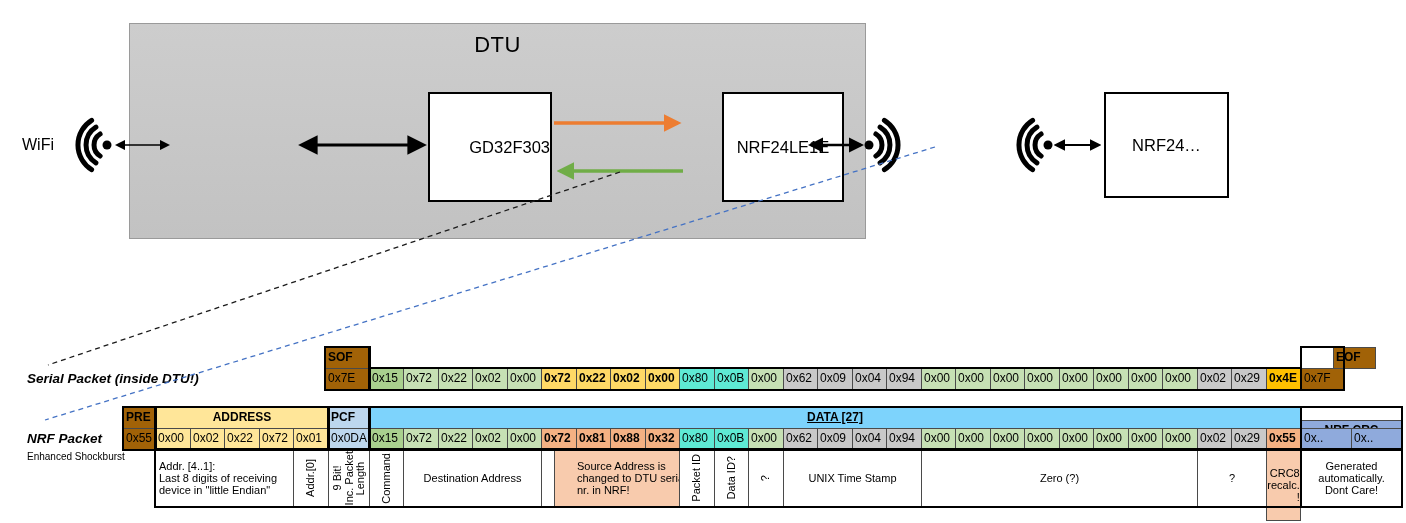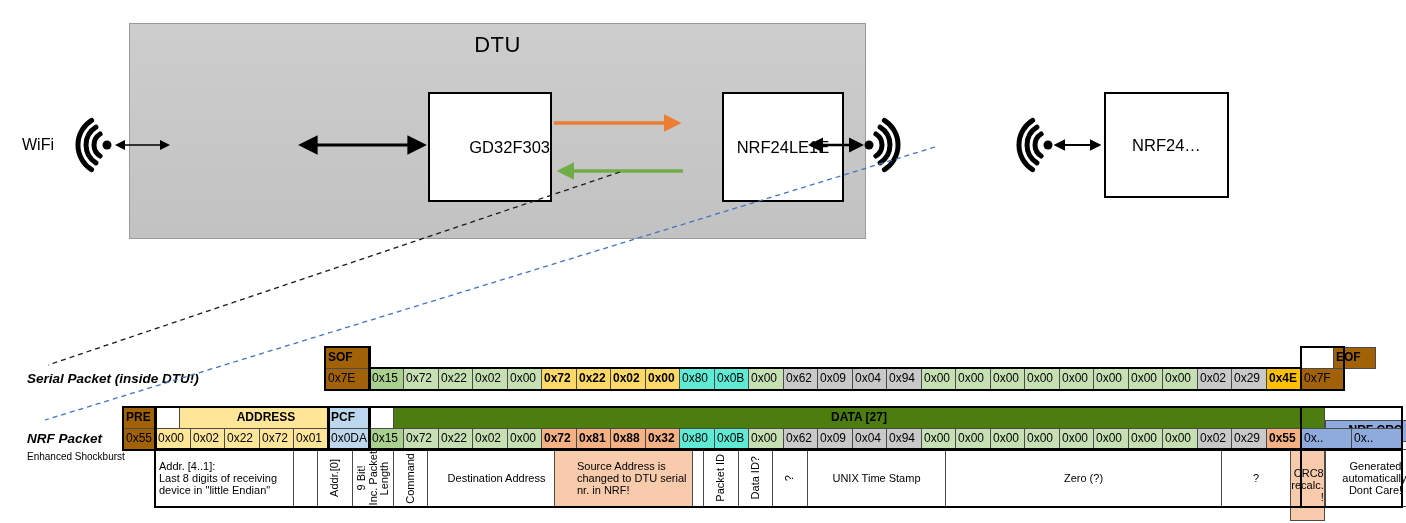--- a/index.html
+++ b/index.html
@@ -13,33 +13,33 @@
   .chip{position:absolute;background:#fff;border:2px solid #000;box-sizing:border-box;
         display:flex;align-items:center;justify-content:center;font-size:16.5px;}
   .wifi-label{position:absolute;font-size:16px;}
   svg.overlay{position:absolute;left:0;top:0;pointer-events:none;z-index:6;}
   
   .tbl-label{position:absolute;font-size:13.5px;font-weight:700;font-style:italic;z-index:4;}
   .tbl-sub{position:absolute;font-size:10px;z-index:4;}
   .cell{position:absolute;box-sizing:border-box;border:1px solid #4a4a4a;background:#fff;
         display:flex;align-items:center;font-size:12px;line-height:1.1;z-index:2;
         padding-left:2px;justify-content:flex-start;white-space:pre-line;}
-  .cell.center{justify-content:center;padding-left:0;text-align:center;margin-left:24px;}
+  .cell.center{justify-content:center;padding-left:0;text-align:center;}
   .cell.hdr{font-weight:700;}
   .cell.ann{font-size:11px;align-items:center;}
   .cell.ann.left{text-align:left;padding-left:3px;}
   .cell.rot{justify-content:center;padding-left:0;}
   .cell.rot .t{writing-mode:vertical-rl;transform:rotate(180deg);white-space:pre-line;
                line-height:1.05;text-align:center;}
   .outline{position:absolute;border:2px solid #000;box-sizing:border-box;background:transparent;
            pointer-events:none;z-index:3;}
   .stub{position:absolute;background:#000;z-index:3;}
   
   .f-gray{background:#a16207;}  .f-yel{background:#ffe699;}  .f-blu{background:#bdd7ee;}
-  .f-datahdr{background:#4d7c0f;} .f-crcblu{background:#8faadc;}
+  .f-datahdr{background:#7dd3fc;text-decoration:underline;} .f-crcblu{background:#8faadc;}
   .b-cmd{background:#a9d08e;}  .b-grn{background:#c6e0b4;}
   .b-srcY{background:#ffd966;font-weight:700;} .b-srcO{background:#f4b183;font-weight:700;}
   .b-blu{background:#5eead4;}  .b-gry{background:#c9c9c9;}
   .b-gold{background:#ffc000;font-weight:700;}
   .a-orange{background:#f8cbad;}
 </style>
 </head>
 <body>
 
 <div id="stage">

